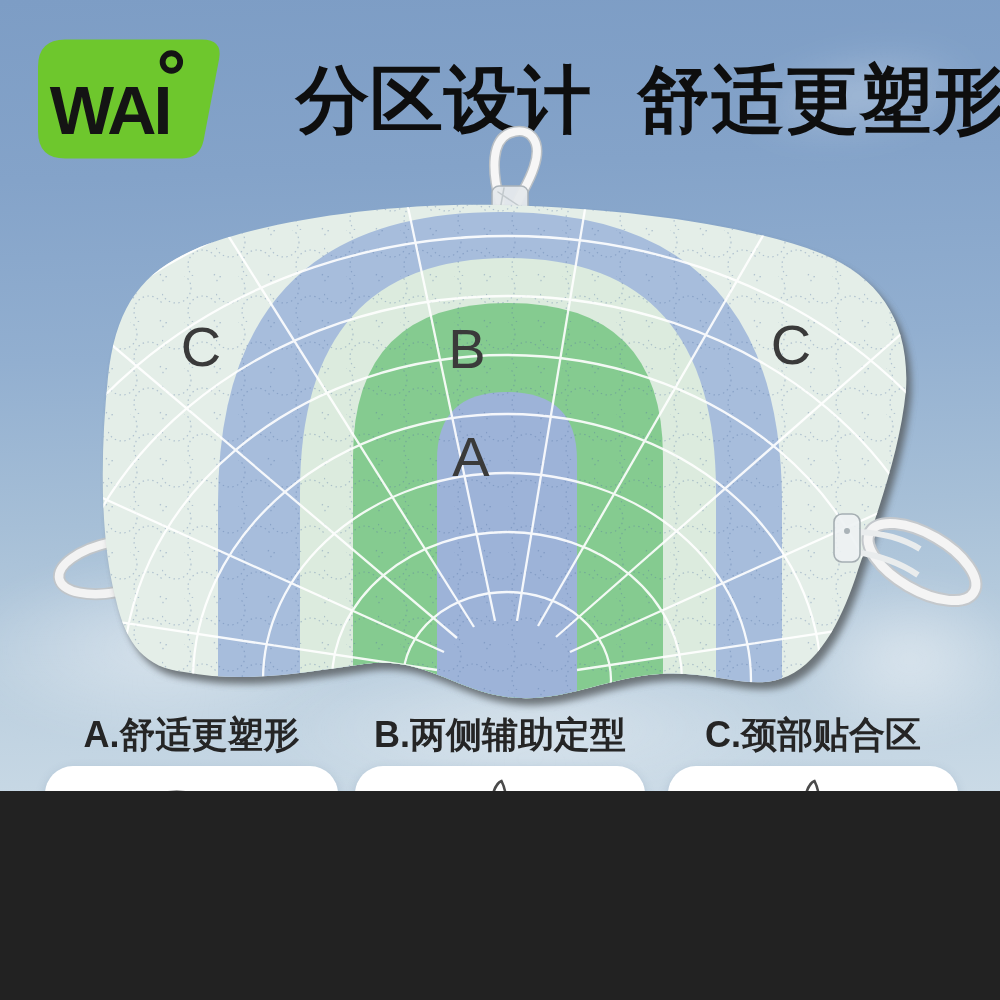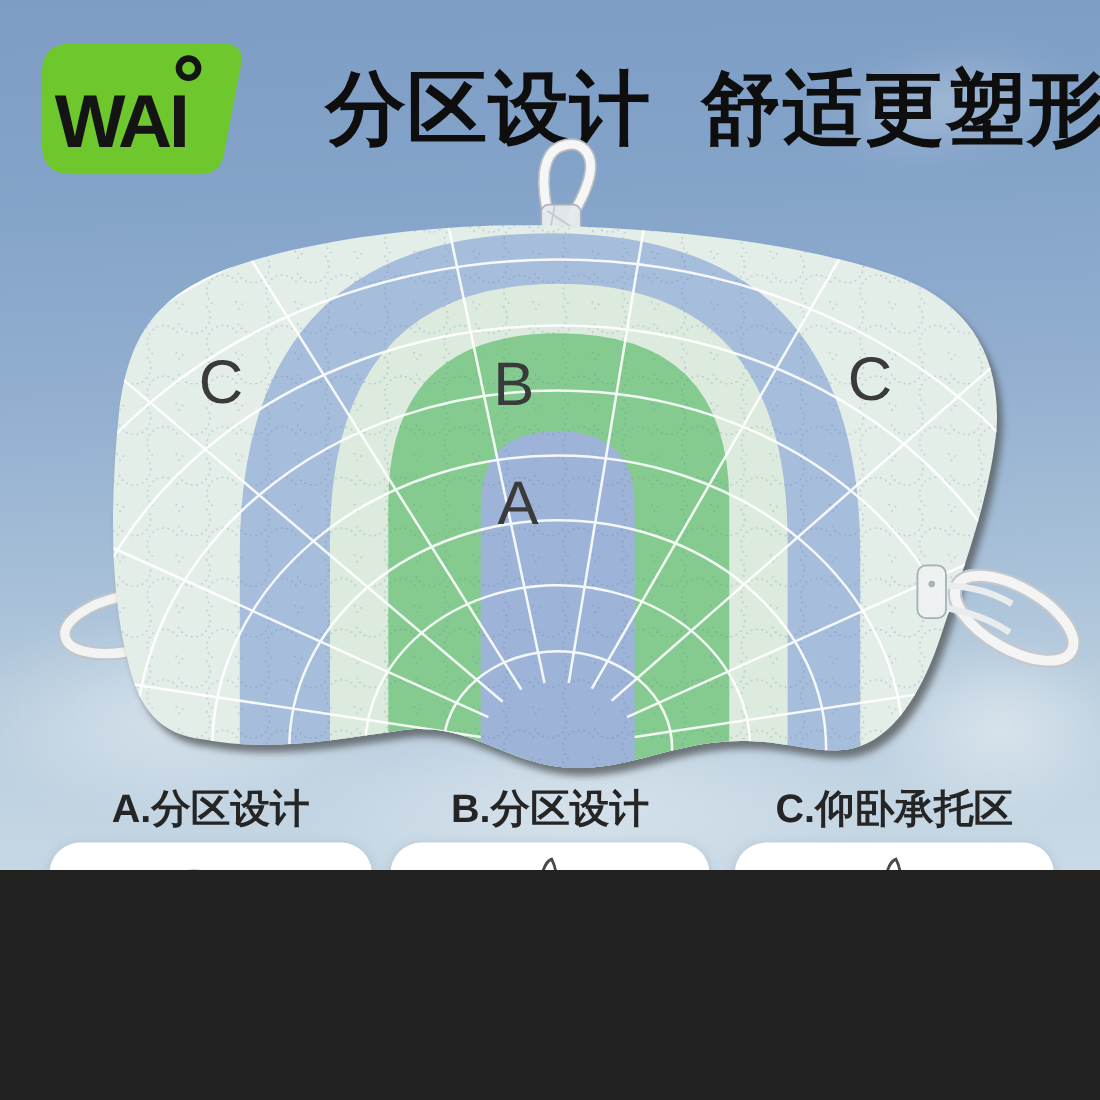--- a/index.html
+++ b/index.html
@@ -198,21 +198,21 @@
       <circle cx="847" cy="531" r="3" fill="#aab3b8"></circle>
     </g>
   </svg>
 
   <div class="zone" style="left:201px;top:347px">C</div>
   <div class="zone" style="left:467px;top:349px">B</div>
   <div class="zone" style="left:471px;top:457px">A</div>
   <div class="zone" style="left:791px;top:345px">C</div>
 
   <div class="col col-a">
-    <div class="legend-label">A.分区设计</div>
+    <div class="legend-label">A.舒适更塑形</div>
     <div class="panel">
       <svg viewBox="0 0 293 219">
         <g fill="none" stroke="#4a4a4a" stroke-width="2.6" stroke-linecap="round">
           <path d="M160,30 C108,15 54,42 46,100 C38,152 66,197 120,203 C154,207 176,190 184,166"></path>
           <path d="M160,30 C170,35 171,43 179,47 C185,50 182,56 188,60 C194,64 190,70 196,74
                    C201,78 197,84 201,89 C204,93 200,98 198,103"></path>
           <path d="M198,103 C201,94 207,88 215,84 C239,70 266,56 292,47"></path>
           <path d="M140,148 C180,128 240,134 292,152"></path>
         </g>
         <g fill="none" stroke="#9a9a9a" stroke-width="2" stroke-linecap="round">
@@ -225,41 +225,41 @@
           <rect x="162" y="115" width="9" height="26" rx="2" transform="rotate(-3 166 128)"></rect>
           <rect x="178" y="114" width="9" height="26" rx="2"></rect>
           <rect x="194" y="114" width="9" height="26" rx="2" transform="rotate(3 198 127)"></rect>
           <rect x="210" y="115" width="9" height="25" rx="2" transform="rotate(5 214 127)"></rect>
         </g>
       </svg>
     </div>
   </div>
 
   <div class="col col-b">
-    <div class="legend-label">B.分区设计</div>
+    <div class="legend-label">B.两侧辅助定型</div>
     <div class="panel">
       <svg viewBox="0 0 293 219">
         <use href="#pillowTop"></use>
         <use href="#headTop"></use>
         <g fill="#f3702e">
           <use href="#gArrowR" transform="translate(64,61) rotate(180)"></use>
           <use href="#gArrowR" transform="translate(216,38)"></use>
         </g>
         <g>
           <use href="#fadeDn" transform="translate(116,152)"></use>
           <use href="#fadeDn" transform="translate(139,156)"></use>
           <use href="#fadeDn" transform="translate(162,152)"></use>
         </g>
         <use href="#bars"></use>
       </svg>
     </div>
   </div>
 
   <div class="col col-c">
-    <div class="legend-label">C.仰卧承托区</div>
+    <div class="legend-label">C.颈部贴合区</div>
     <div class="panel">
       <svg viewBox="0 0 293 219">
         <use href="#pillowTop"></use>
         <use href="#headTop"></use>
         <g fill="#f3702e">
           <use href="#gArrowR" transform="translate(46,126)"></use>
           <use href="#gArrowR" transform="translate(240,149) rotate(180)"></use>
         </g>
         <use href="#bars"></use>
       </svg>

